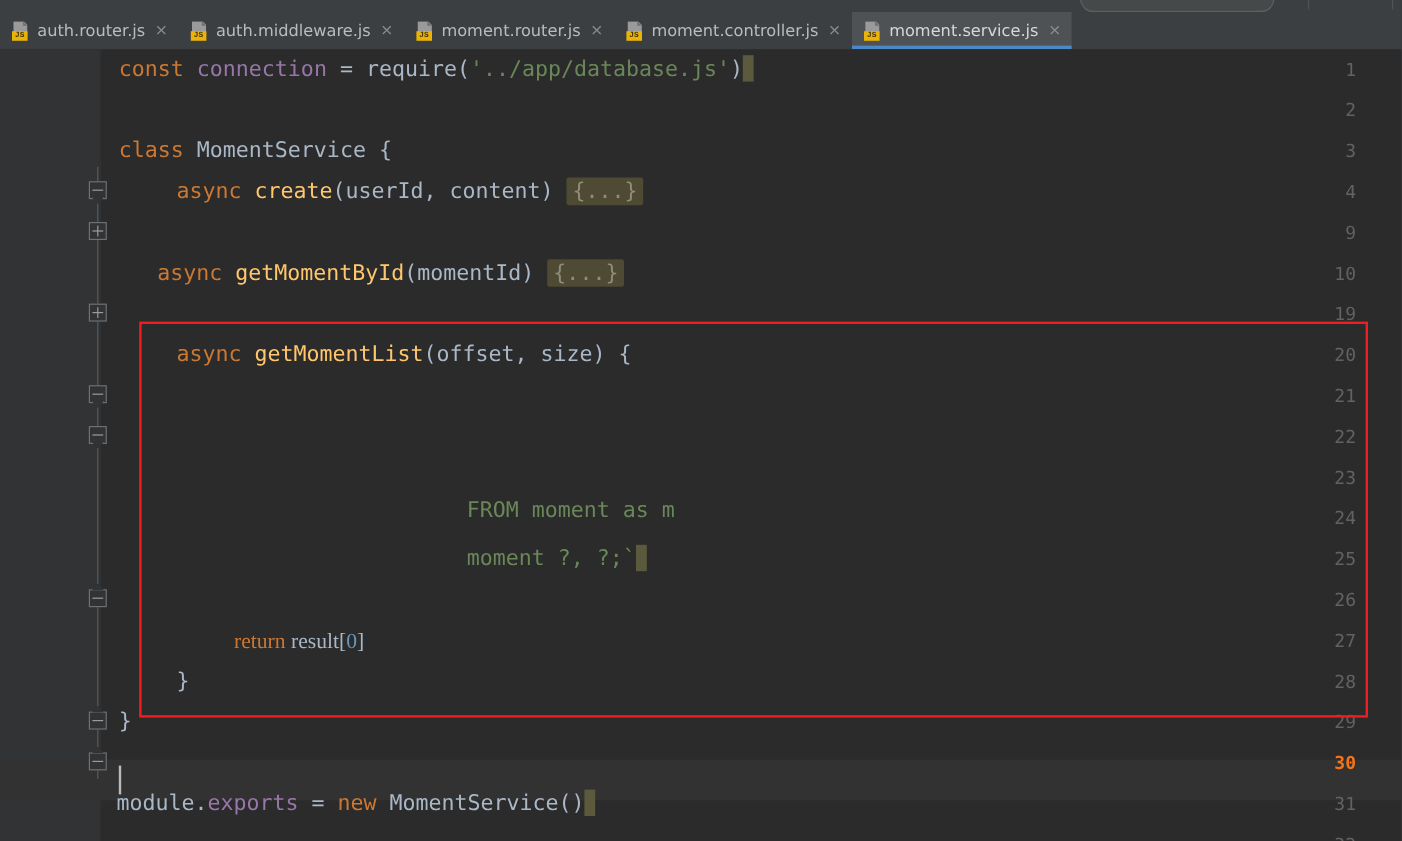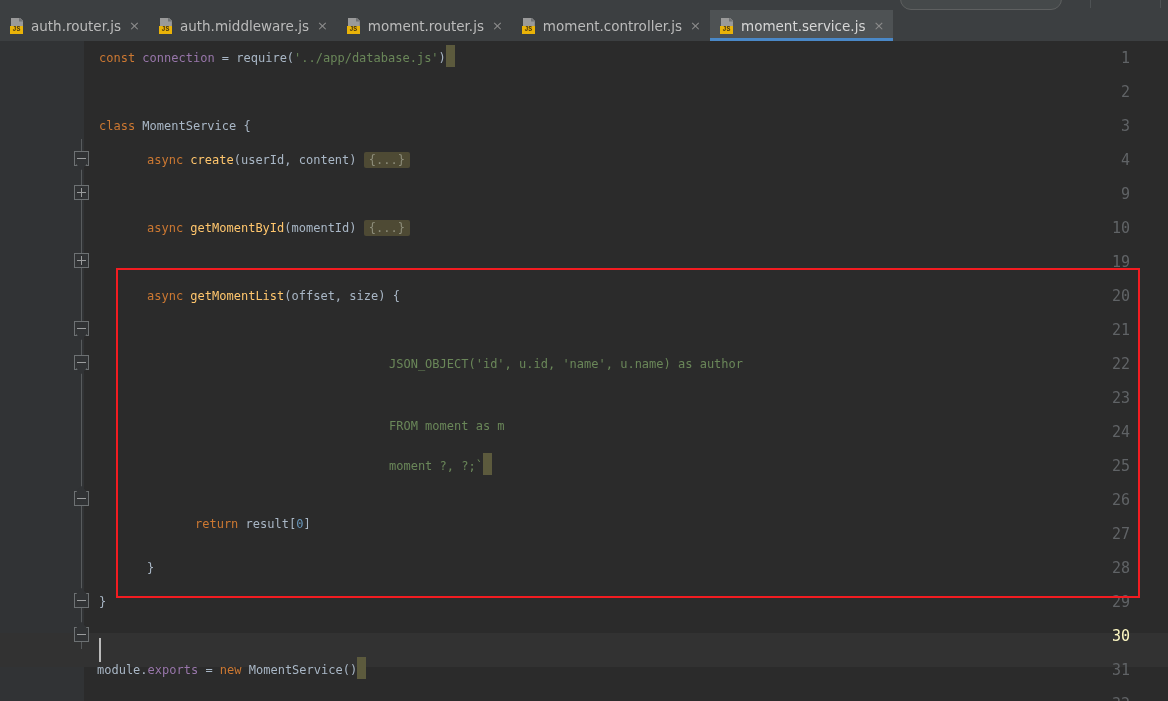--- a/index.html
+++ b/index.html
@@ -116,21 +116,21 @@
 
   .lineno {
     position: absolute; right: 0; width: 83px;
     box-sizing: border-box; padding-right: 38px;
     text-align: right;
     color: #606366;
     font-size: 15px;
     line-height: 34px;
     font-family: "DejaVu Sans Mono", monospace;
   }
-  .lineno.current { color: #fef9c3; }
+  .lineno.current { color: #f97316; font-weight: bold; }
 
   
   .guide {
     position: absolute; left: 81px;
     width: 1px; background: #585B5D;
   }
 
   .fold-marker {
     position: absolute; left: 74px;
     width: 15px; height: 15px;
@@ -166,21 +166,21 @@
     width: 9px; height: 6px;
     border-left: 1px solid #6D7173;
     border-right: 1px solid #6D7173;
     background: #313335;
     clip-path: polygon(50% 0, 100% 100%, 0 100%);
   }
 
   .codeline {
     position: absolute; left: 16px;
     line-height: 34px;
-    font-size: 12px;
+    font-size: 18px;
     font-family: "DejaVu Sans Mono", monospace;
     white-space: pre;
     color: #A9B7C6;
     letter-spacing: 0px;
   }
 
   
   .current-line-bg {
     position: absolute; left: 0; width: 1168px; height: 34px;
     background: #323232;
@@ -353,34 +353,33 @@
   <div class="lineno" style="top:646px;">32</div>
 
   <div id="code-area">
 
     <div class="codeline" style="top:0px;"><span class="kw">const</span><span> </span><span class="purple">connection</span><span> = require(</span><span class="str">'../app/database.js'</span><span>)</span><span class="caretblock"></span></div>
 
     <div class="codeline" style="top:68px; left:16px;"><span class="kw">class</span><span> MomentService {</span></div>
 
     <div class="codeline" style="top:102px; left:64px;"><span class="kw">async</span><span> </span><span class="fn">create</span><span>(userId, content) </span><span class="pfold">{...}</span></div>
 
-    <div class="codeline" style="top:170px; left:64px;"><span class="kw">async</span><span> </span><span class="fn">getMomentById</span><span>(momentId) </span><span class="pfold">{...}</span></div>
+    <div class="codeline" style="top:170px; left:48px;"><span class="kw">async</span><span> </span><span class="fn">getMomentById</span><span>(momentId) </span><span class="pfold">{...}</span></div>
 
     <div class="codeline" style="top:238px; left:64px;"><span class="kw">async</span><span> </span><span class="fn">getMomentList</span><span>(offset, size) {</span></div>
 
 
-    <div class="codeline" style="top:306px; left:306px;"><span class="str">JSON_OBJECT('id', u.id, 'name', u.name) as author</span></div>
 
     <div class="codeline" style="top:340px; left:306px;margin-top:28px;"><span class="str">FROM moment as m</span></div>
 
 
     <div class="codeline" style="top:408px; left:306px;"><span class="str">moment ?, ?;`</span><span class="caretblock"></span></div>
 
 
-    <div class="codeline" style="top:466px; left:112px;"><span class="kw">return</span><span> result[</span><span class="num">0</span><span>]</span></div>
+    <div class="codeline" style="top:476px; left:112px;font-family:Liberation Serif, serif;"><span class="kw">return</span><span> result[</span><span class="num">0</span><span>]</span></div>
 
     <div class="codeline" style="top:510px; left:64px;"><span>}</span></div>
 
     <div class="codeline" style="top:544px; left:16px;"><span>}</span></div>
 
     <div class="caret" style="top:597px; left:16px;"></div>
 
     <div class="codeline" style="top:612px; left:14px;"><span>module</span><span>.</span><span class="purple">exports</span><span> = </span><span class="kw">new</span><span> MomentService()</span><span class="caretblock"></span></div>
 
   </div>

